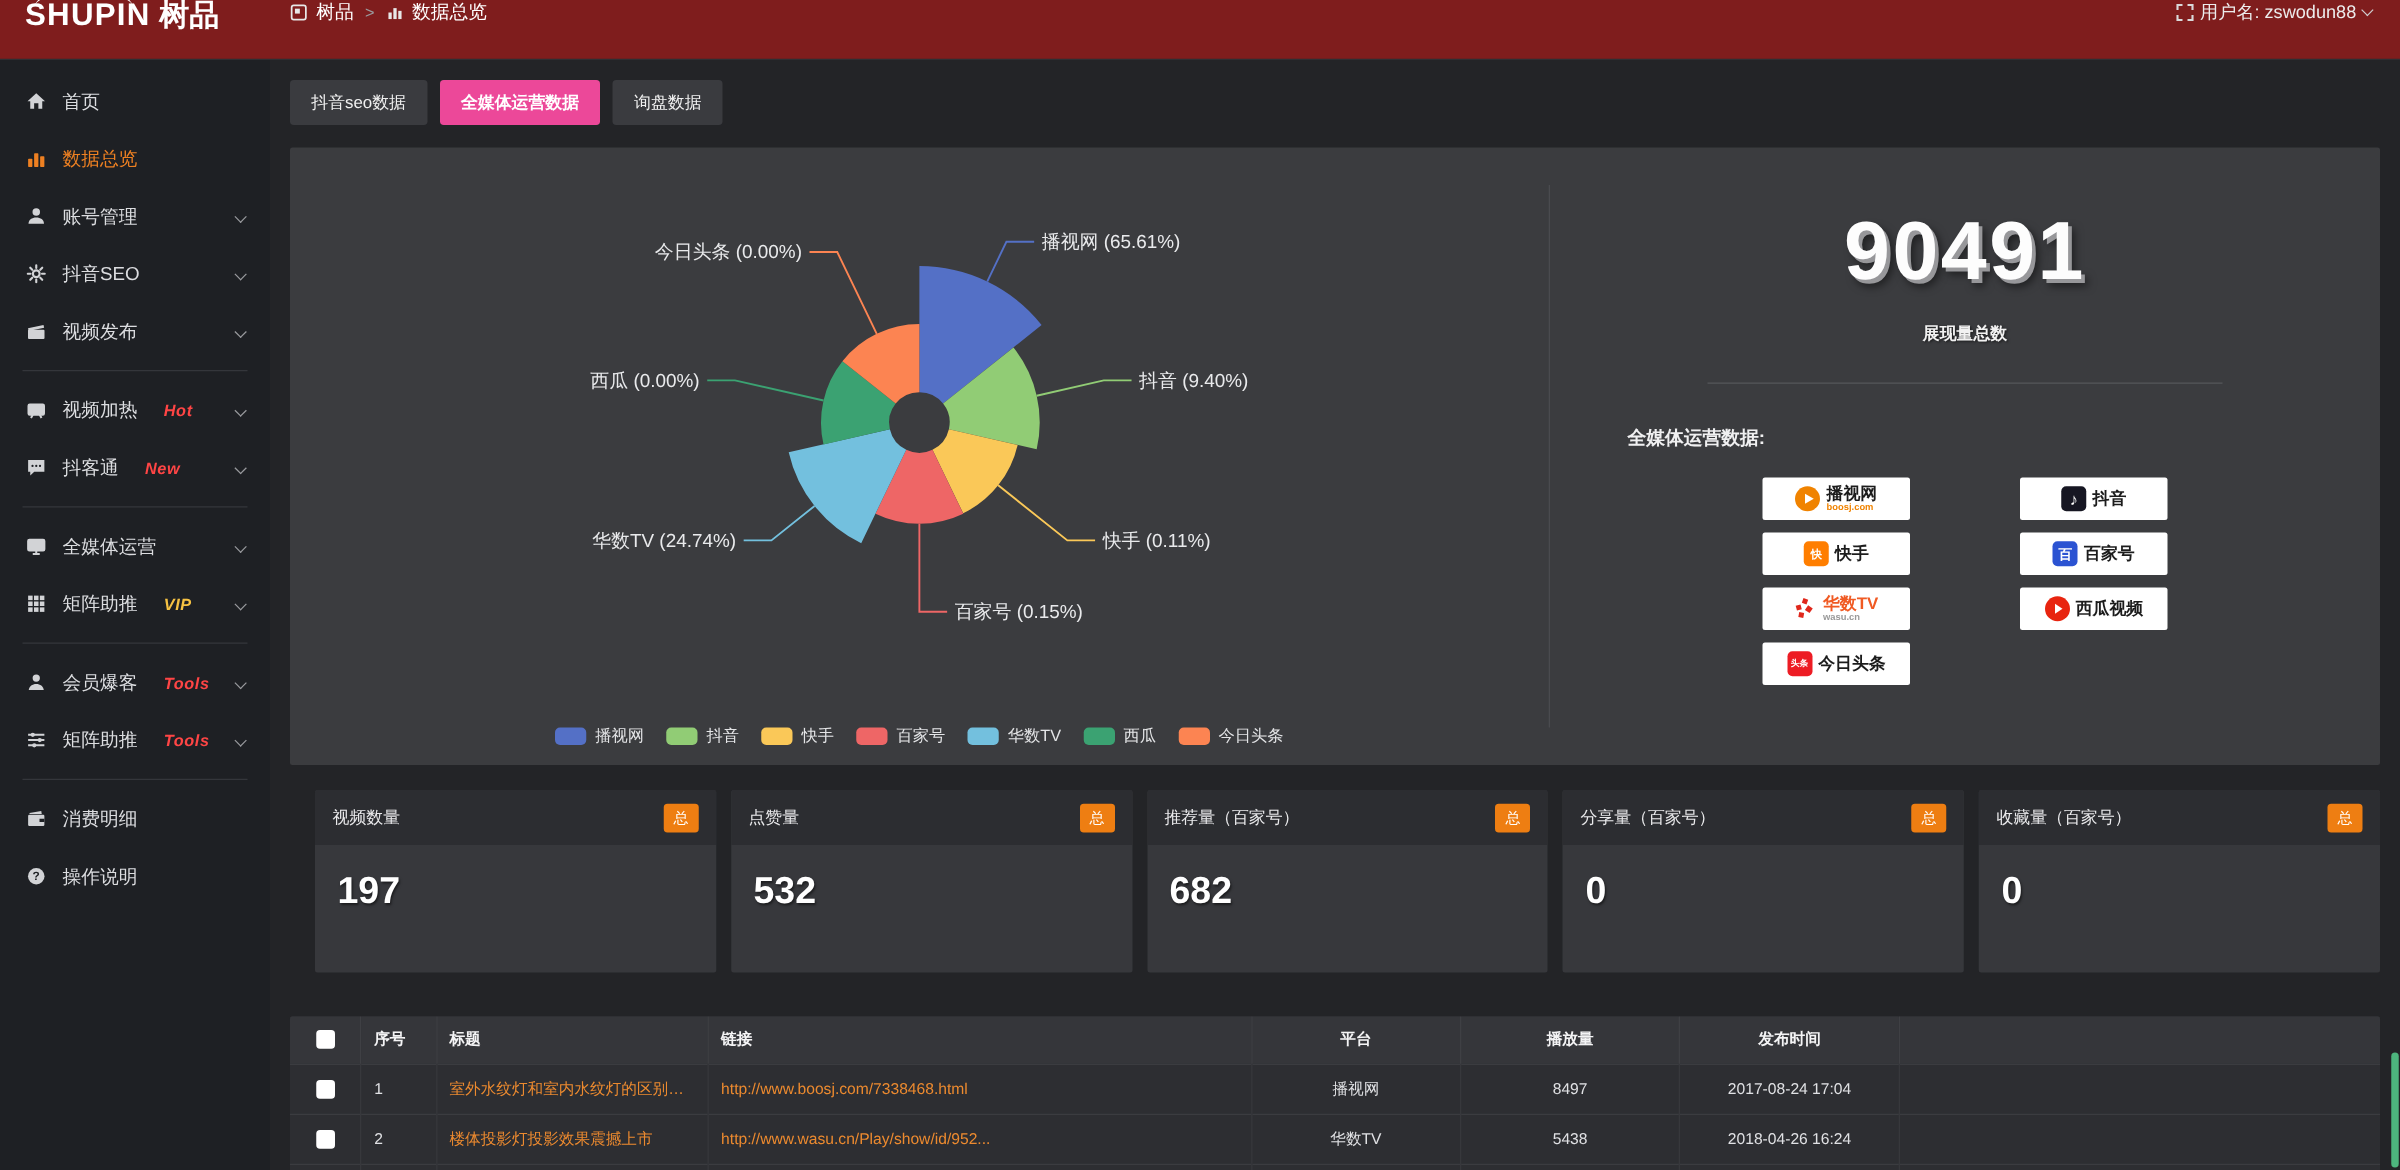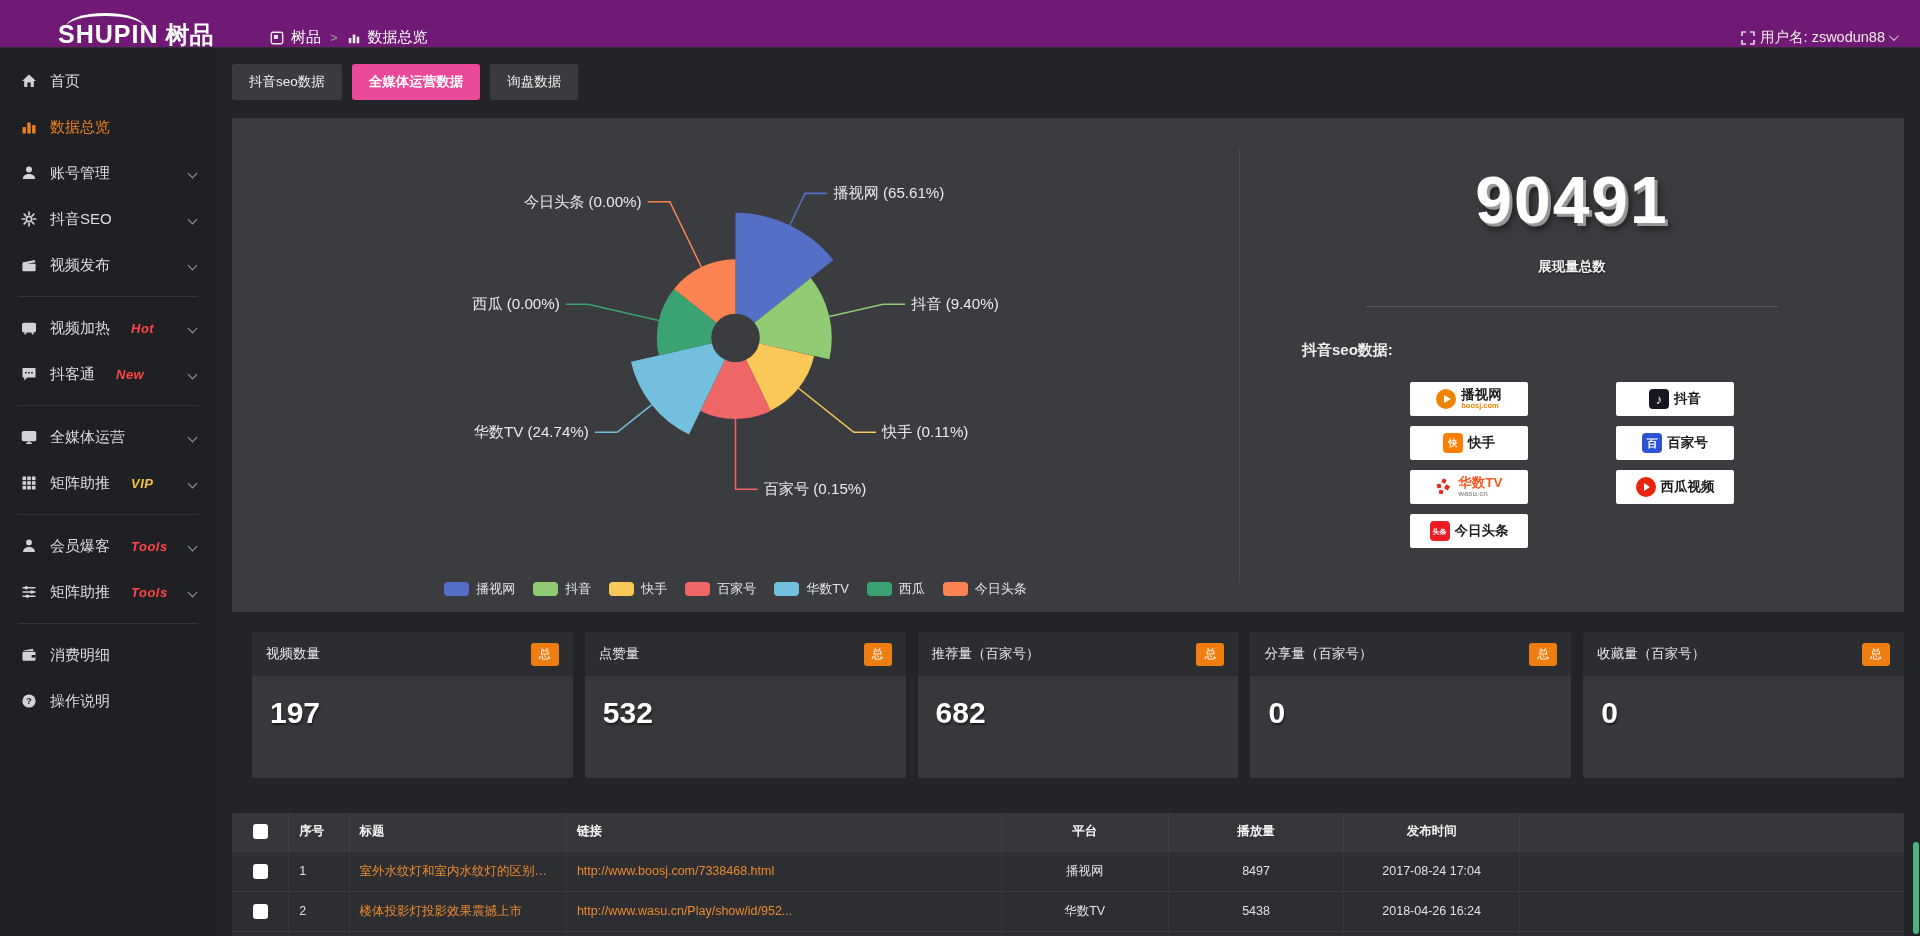--- a/index.html
+++ b/index.html
@@ -1,20 +1,20 @@
 <!DOCTYPE html>
 <html><head>
 <meta charset="utf-8">
 <style>
   * { margin:0; padding:0; box-sizing:border-box; }
   html,body { width:1920px; height:936px; overflow:hidden; background:#232427;
     font-family:"Liberation Sans","DejaVu Sans",sans-serif; }
   
-  .topbar { height:48px; background:#701a75; display:flex; align-items:flex-end;
-    border-bottom:1px solid #2e2f33; position:relative; z-index:5;padding-left:38px; }
+  .topbar { height:48px; background:#7f1d1d; display:flex; align-items:flex-start;
+    border-bottom:1px solid #2e2f33; position:relative; z-index:5; }
   .logo { width:216px; padding-left:20px; display:flex; align-items:flex-end; gap:7px; color:#fff; }
   .logo-en { font-size:25px; font-weight:800; letter-spacing:1px; line-height:1; position:relative; }
   .logo-arc { position:absolute; left:8px; right:14px; top:-9px; height:14px;
     border-top:3px solid #fff; border-radius:50% 50% 0 0 / 100% 100% 0 0; }
   .logo-cn { font-size:24px; font-weight:800; line-height:1; }
   .breadcrumb { display:flex; align-items:center; gap:7px; color:#fff; font-size:15px; margin-left:16px; }
   .bc-icon { display:inline-flex; color:#e8e8e8; }
   .bc-sep { color:#9b9c9f; font-size:13px; margin:0 2px; }
   .topbar-right { margin-left:auto; display:flex; align-items:center; gap:4px;
     padding-right:24px; color:#ececec; font-size:14.5px; }
@@ -346,21 +346,21 @@
               <span class="lg-swatch" style="background:#fc8452"></span>
               <span>今日头条</span>
             </span>
           </div>
       </div>
       <div class="v-divider"></div>
       <div class="summary">
         <div class="big-number">90491</div>
         <div class="big-label">展现量总数</div>
         <hr>
-        <div class="platforms-label">抖音seo数据:</div>
+        <div class="platforms-label">全媒体运营数据:</div>
         <div class="badge-grid" id="badge-grid">
             <div class="pbadge">
               <span class="pb-tile circle" style="background:#f08300">
                 <span class="pb-play"></span>
               </span>
               <span class="pb-col">
                 <span class="pb-name">播视网</span>
                 <span class="pb-sub" style="color:#f08300">boosj.com</span>
               </span>
             </div>

